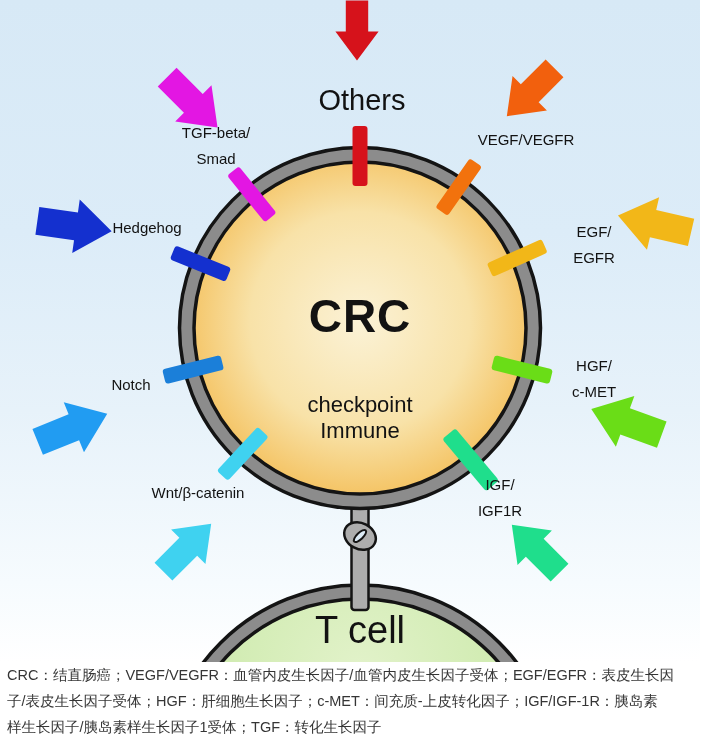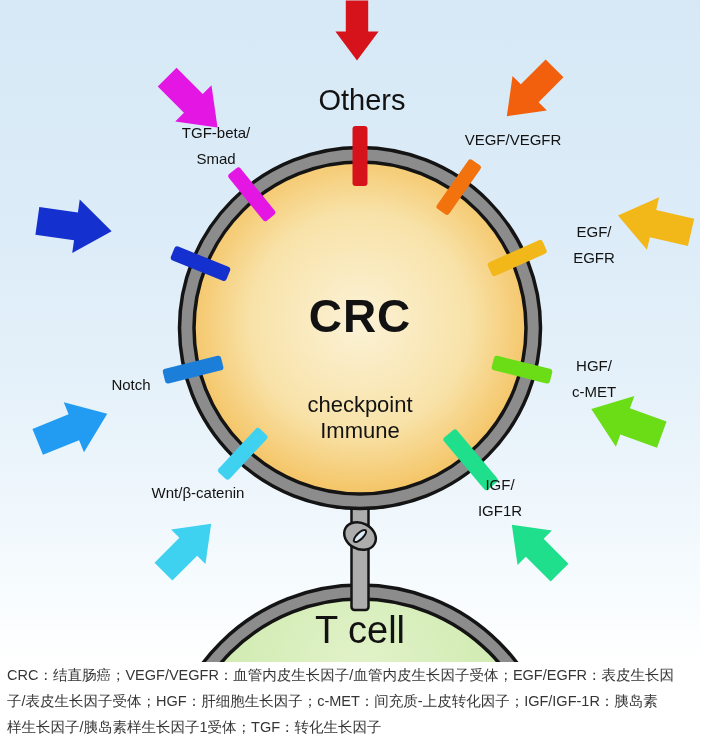--- a/index.html
+++ b/index.html
@@ -81,26 +81,27 @@
       </g>
     </svg>
 
     <div class="lbl lbl-others" style="left:362px;top:100px;">Others</div>
 
     <div class="lbl" style="left:216px;top:146px;">
       <div>TGF-beta/</div>
       <div>Smad</div>
     </div>
 
+    <div class="lbl" style="left:147px;top:228px;">Hedgehog</div>
 
     <div class="lbl" style="left:131px;top:385px;">Notch</div>
 
     <div class="lbl" style="left:198px;top:493px;">Wnt/β-catenin</div>
 
-    <div class="lbl" style="left:513px;top:140px;">VEGF/VEGFR</div>
+    <div class="lbl" style="left:526px;top:140px;">VEGF/VEGFR</div>
 
     <div class="lbl" style="left:594px;top:245px;">
       <div>EGF/</div>
       <div>EGFR</div>
     </div>
 
     <div class="lbl" style="left:594px;top:379px;">
       <div>HGF/</div>
       <div>c-MET</div>
     </div>

